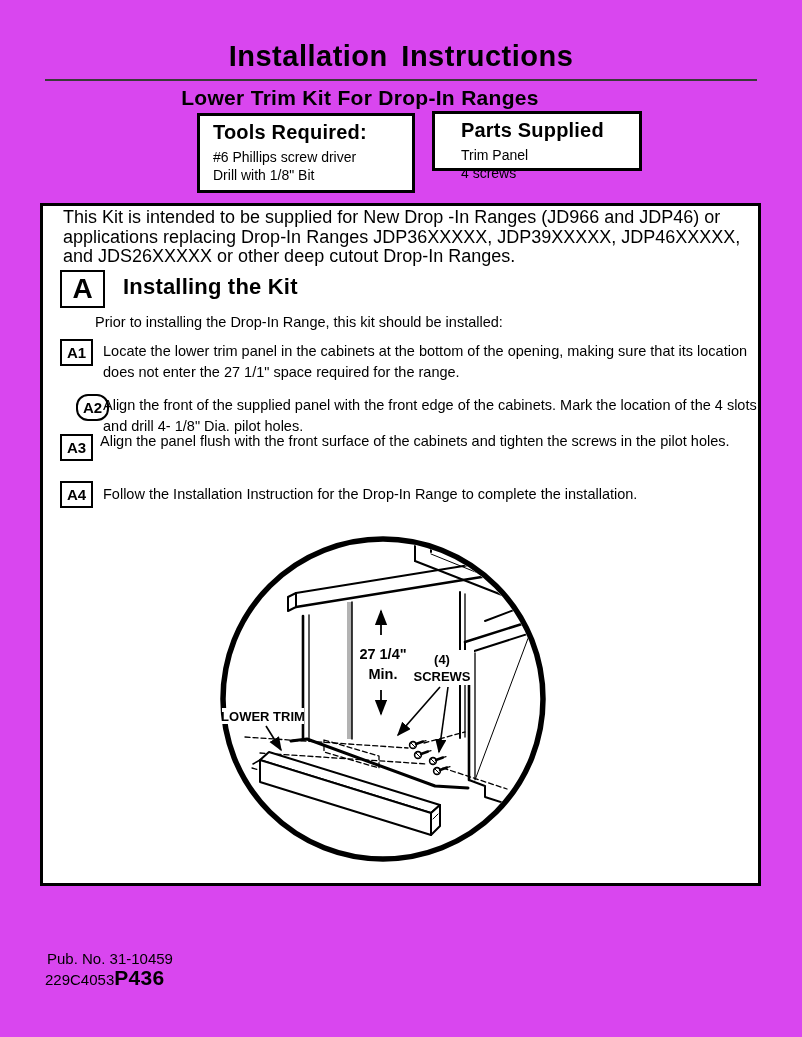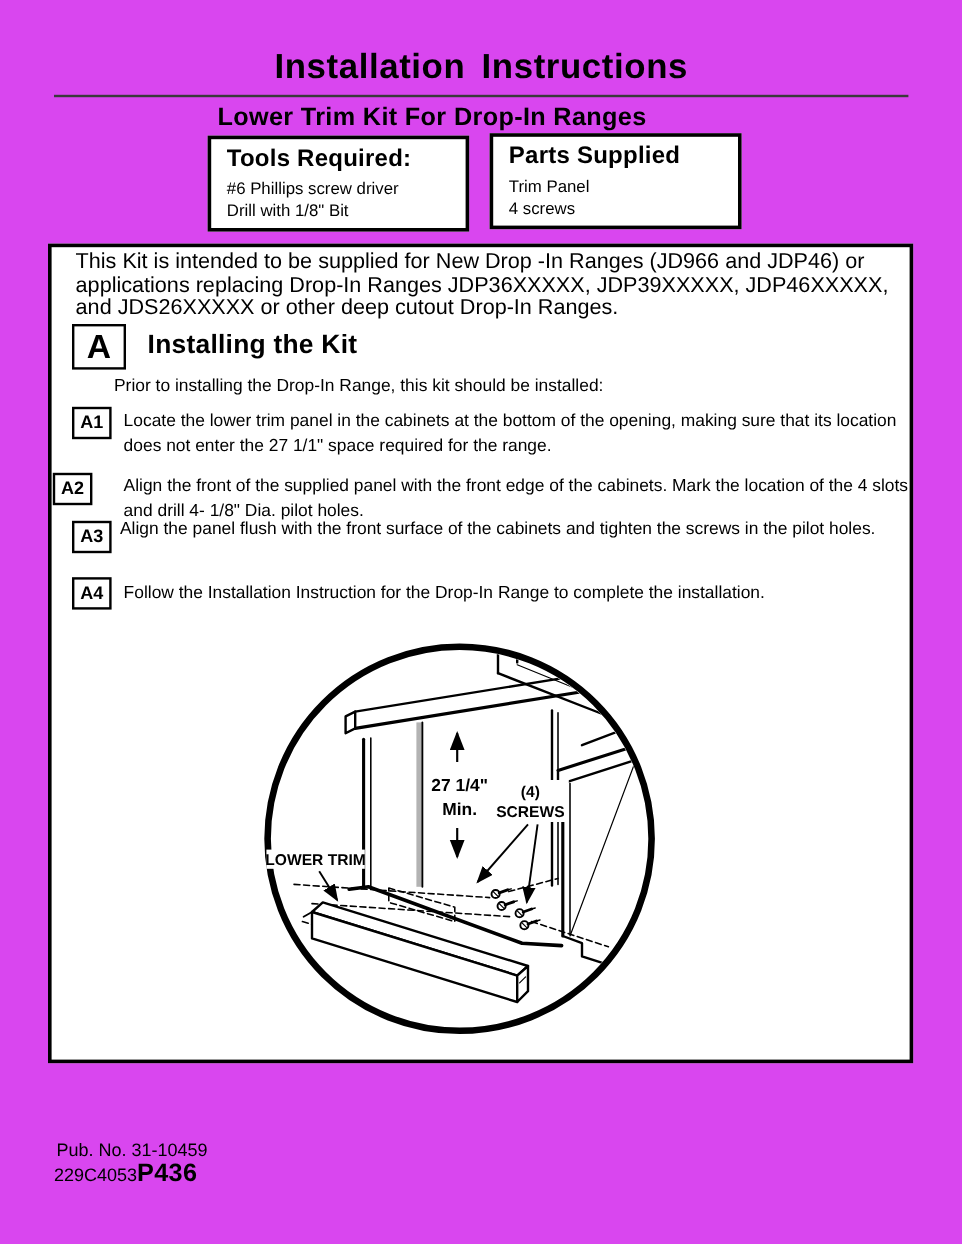--- a/index.html
+++ b/index.html
@@ -11,43 +11,43 @@
   .abs{position:absolute;}
   .doc-title{
     top:40px;left:0;width:802px;text-align:center;
     font-size:29px;font-weight:bold;letter-spacing:.5px;word-spacing:5px;
   }
   .title-rule{top:79px;left:45px;width:712px;border-top:2px solid #3a3a3a;height:0;}
   .doc-subtitle{
     top:86px;left:0;width:720px;text-align:center;
     font-size:21px;font-weight:bold;letter-spacing:.3px;
   }
-  .info-box{border:3px solid #000;background:#fff;box-sizing:border-box;}
+  .info-box{border:3px solid #000;background:#fff;box-sizing:border-box;margin-left:24px;}
   .tools-box{top:113px;left:173px;width:218px;height:80px;padding:3px 0 0 13px;}
-  .parts-box{top:111px;left:408px;width:210px;height:80px;padding:3px 0 0 13px;}
+  .parts-box{top:111px;left:408px;width:210px;height:60px;padding:3px 0 0 26px;}
   .info-heading{font-size:20px;font-weight:bold;letter-spacing:.2px;margin:2px 0 4px 0;}
   .info-item{font-size:14px;line-height:18px;}
   .main-box{
     top:203px;left:40px;width:721px;height:683px;
     border:3px solid #000;box-sizing:border-box;background:#fff;
   }
   .intro{top:208px;left:63px;width:685px;font-size:18px;line-height:19.5px;}
   .sec-letter-box{
     top:270px;left:60px;width:45px;height:38px;border:2.5px solid #000;
     box-sizing:border-box;text-align:center;font-size:28px;font-weight:bold;line-height:33px;
   }
   .sec-title{top:274px;left:123px;font-size:22px;font-weight:bold;letter-spacing:.2px;}
   .sec-intro{top:314px;left:55px;width:700px;font-size:14.5px;margin-left:40px;}
   .step-label{
     width:33px;height:27px;border:2px solid #000;box-sizing:border-box;
     text-align:center;font-size:15px;font-weight:bold;line-height:23px;background:#fff;
   }
   .step-text{width:656px;font-size:14.5px;line-height:20.5px;}
   .lab-a1{top:339px;left:60px;} .txt-a1{top:341px;left:103px;}
-  .lab-a2{top:394px;left:44px;} .txt-a2{top:395px;left:103px;}
+  .lab-a2{top:394px;left:76px;border-radius:12px;} .txt-a2{top:395px;left:103px;}
   .lab-a3{top:434px;left:60px;} .txt-a3{top:431px;left:100px;}
   .lab-a4{top:481px;left:60px;} .txt-a4{top:484px;left:103px;}
   .diagram{top:523px;left:172px;width:420px;height:350px;}
   .footer-pub{top:950px;left:47px;font-size:15px;}
   .footer-part{top:966px;left:45px;font-size:15px;}
   .footer-part b{font-size:21px;font-weight:bold;letter-spacing:.3px;}
   svg text{font-family:"Liberation Sans",sans-serif;font-weight:bold;}
 </style>
 </head>
 <body>

